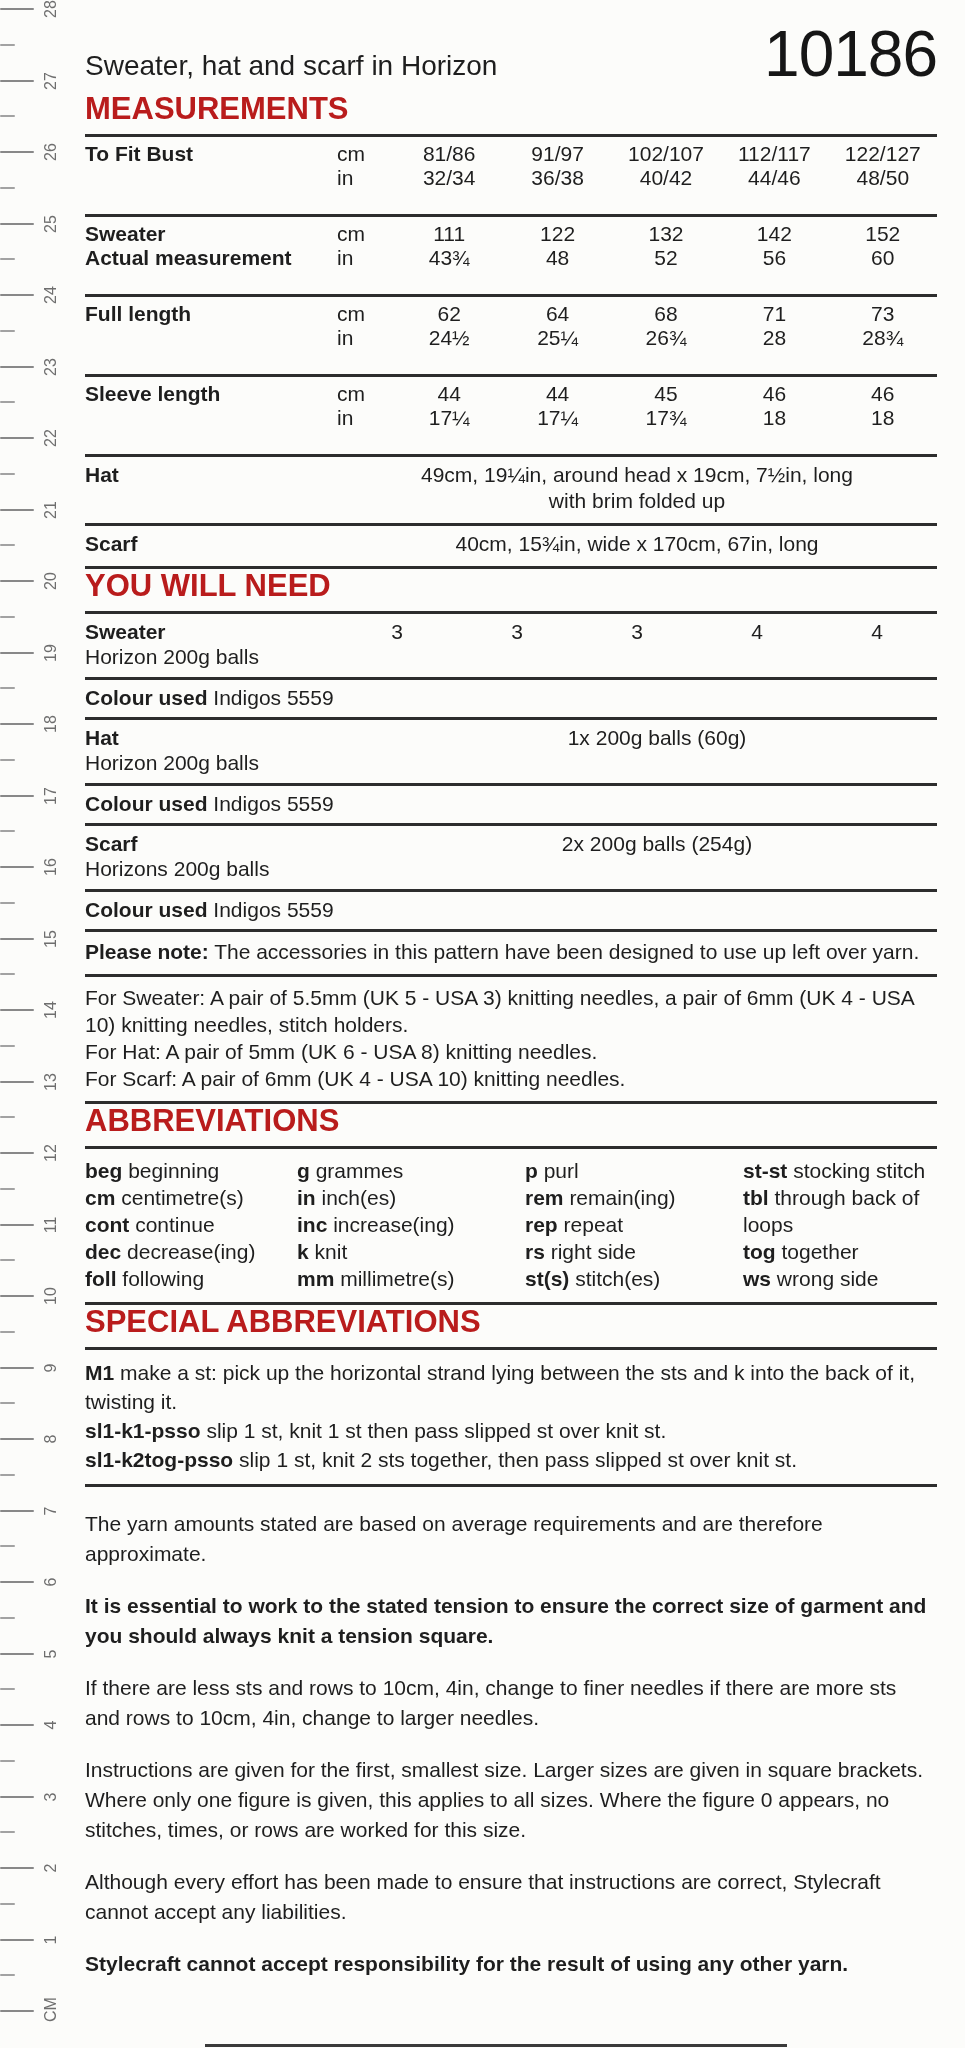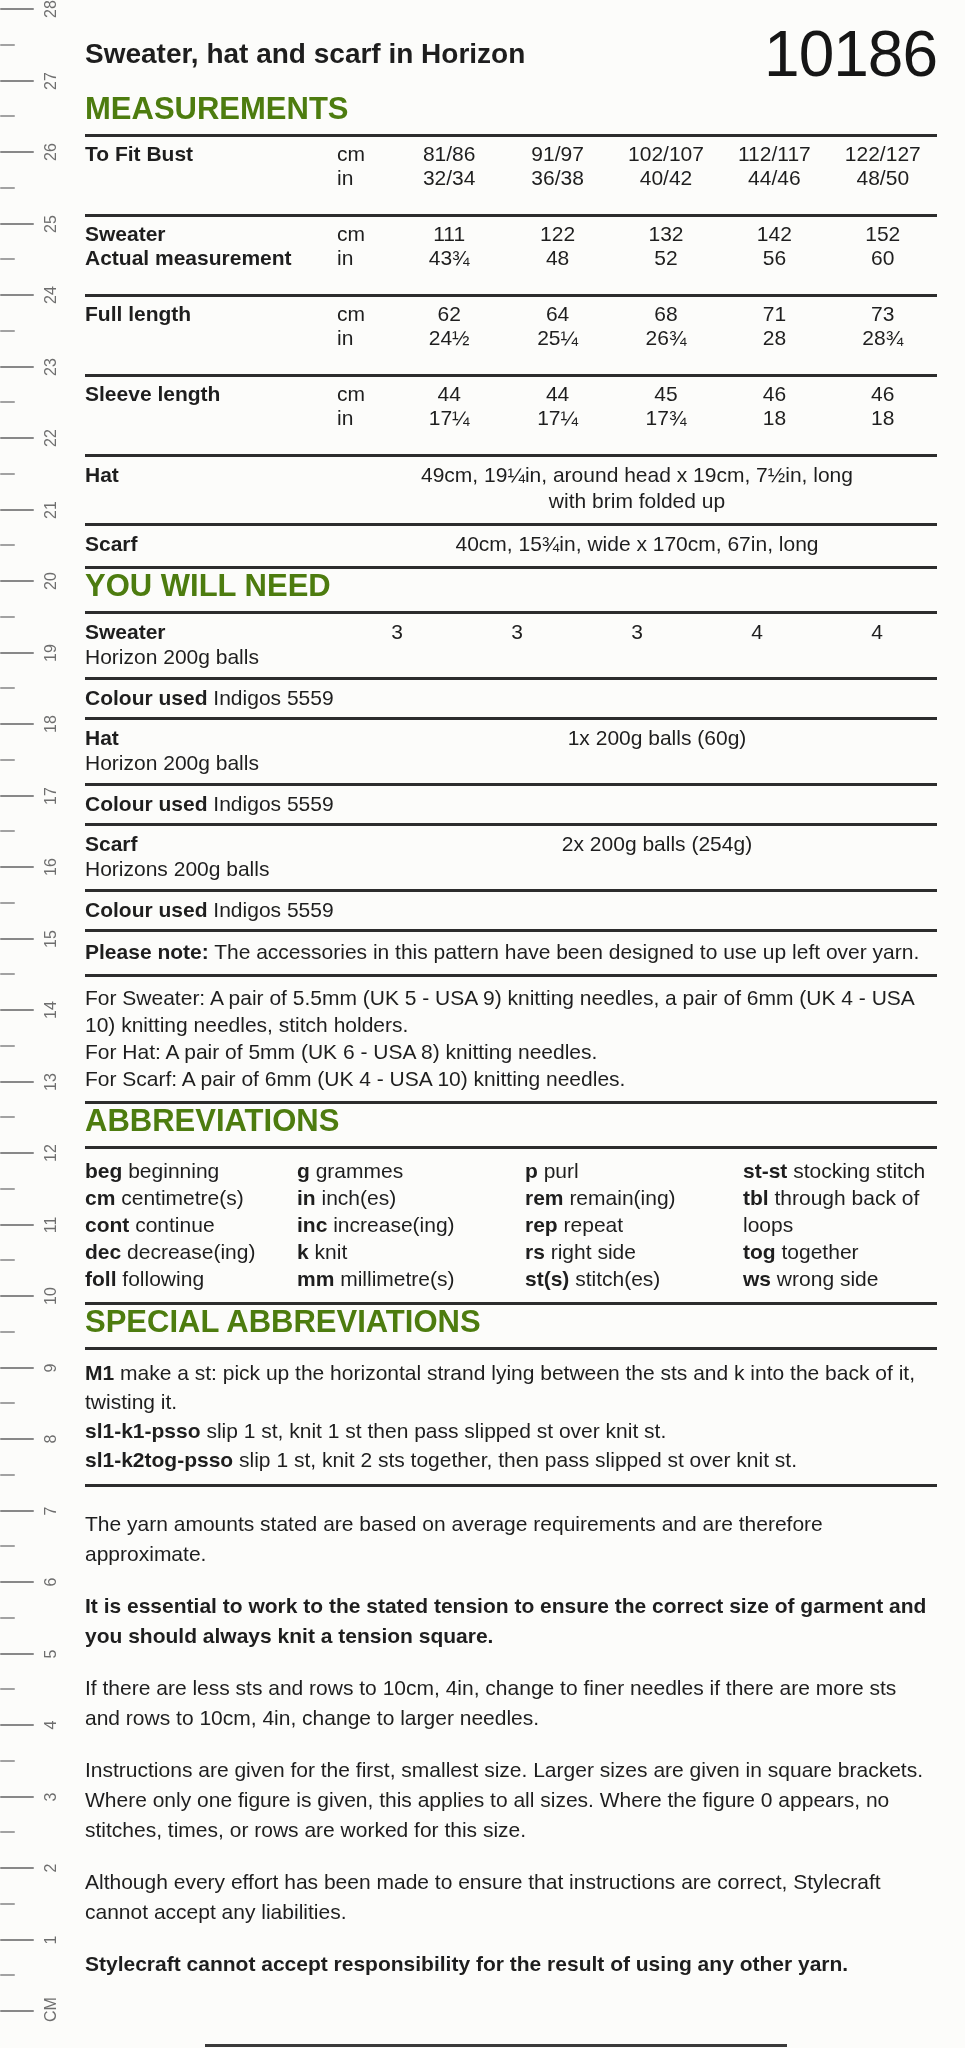--- a/index.html
+++ b/index.html
@@ -18,24 +18,24 @@
   .ruler-num {
     position:absolute; left:40px; width:22px; height:22px;
     color:#6e6e6e; font-size:16px; line-height:22px; text-align:center;
     transform:rotate(-90deg);
   }
 
   
   .content { position:absolute; left:85px; top:0; width:852px; }
 
   .title-row { display:flex; justify-content:space-between; align-items:flex-start; margin-top:22px; height:70px; }
-  .doc-title { font-size:28px; font-weight:bold; margin-top:16px; letter-spacing:0px; }
+  .doc-title { font-size:28px; font-weight:normal; margin-top:28px; letter-spacing:0px; }
   .pattern-number { font-size:64px; font-weight:400; letter-spacing:-1px; line-height:64px; color:#161616; }
 
-  h2.sec { font-size:31px; font-weight:bold; margin:0; line-height:34px; letter-spacing:0px; color:#4d7c0f; }
+  h2.sec { font-size:31px; font-weight:bold; margin:0; line-height:34px; letter-spacing:0px; color:#b91c1c; }
   .h-measure { margin-top:2px; }
   .h-ywn    { margin-top:42px; }
   .h-abbr   { margin-top:36px; }
   .h-spec   { margin-top:40px; }
 
   
   .mtable { margin-top:8px; border-bottom:3px solid #2d2d2d; font-size:21px; }
   .mgroup { display:grid; grid-template-columns:252px 58px repeat(5,1fr); border-top:3px solid #2d2d2d; padding:5px 0 24px; line-height:24px; }
   .mgroup .lbl  { font-weight:bold; }
   .mgroup .unit { }
@@ -299,21 +299,21 @@
     <div class="yline">
       <span class="b">Colour used</span>
       <span>Indigos 5559</span>
     </div>
 
     <div class="ynote">
       <span class="b">Please note:</span><span> The accessories in this pattern have been designed to use up left over yarn.</span>
     </div>
 
     <div class="yneedles">
-      <div>For Sweater: A pair of 5.5mm (UK 5 - USA 9) knitting needles, a pair of 6mm (UK 4 - USA 10) knitting needles, stitch holders.</div>
+      <div>For Sweater: A pair of 5.5mm (UK 5 - USA 3) knitting needles, a pair of 6mm (UK 4 - USA 10) knitting needles, stitch holders.</div>
       <div>For Hat: A pair of 5mm (UK 6 - USA 8) knitting needles.</div>
       <div>For Scarf: A pair of 6mm (UK 4 - USA 10) knitting needles.</div>
     </div>
 
   </div>
 
   <h2 class="sec h-abbr">ABBREVIATIONS</h2>
 
   <div class="abbr-box">
     <div class="abbr-grid">

